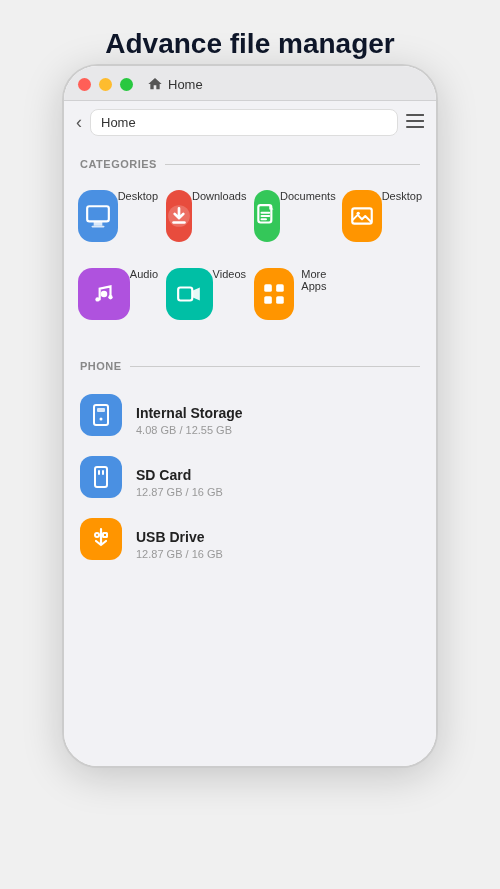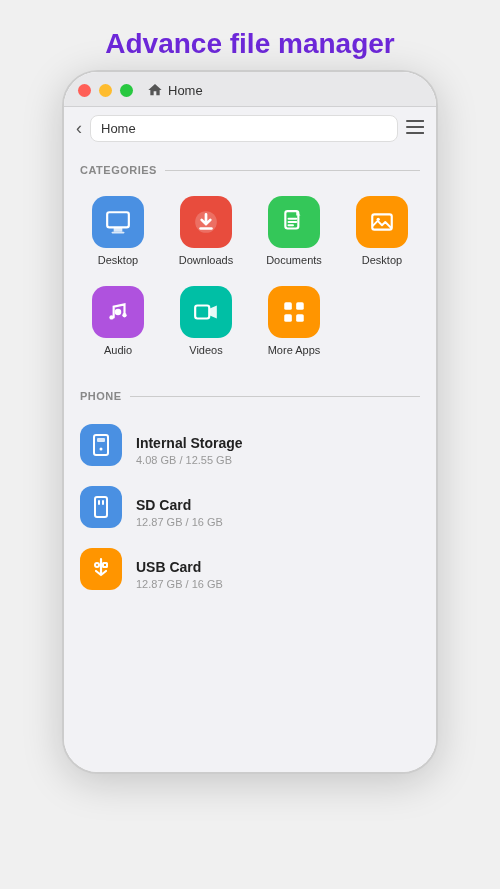--- a/index.html
+++ b/index.html
@@ -8,23 +8,23 @@
       width: 500px;
       min-height: 889px;
       font-family: -apple-system, BlinkMacSystemFont, 'Segoe UI', sans-serif;
       display: flex;
       flex-direction: column;
       align-items: center;
     }
     .page-title {
       font-size: 28px;
       font-weight: 700;
-      color: #6d28d9;
+      color: #0f172a;
       text-align: center;
-      padding: 28px 20px 10px;
+      padding: 28px 20px 4px;
     }
     .phone-frame {
       width: 376px;
       background: #fff;
       border-radius: 36px;
       box-shadow: 0 8px 40px rgba(0,0,0,0.18);
       overflow: hidden;
       border: 2px solid #ccc;
     }
     .phone-inner {
@@ -109,22 +109,22 @@
     
     .categories-grid {
       display: flex;
       flex-wrap: wrap;
       padding: 4px 10px 8px;
       gap: 0;
     }
     .category-item {
       width: 25%;
       display: flex;
-      flex-direction: column;
-      align-items: center;
+      flex-direction: row;
+      align-items: flex-start;
       padding: 8px 4px 12px;
       cursor: pointer;
     }
     .category-icon {
       width: 52px;
       height: 52px;
       border-radius: 14px;
       display: flex;
       align-items: center;
       justify-content: center;
@@ -317,21 +317,21 @@
           </div>
           <div class="list-item">
             <div class="list-item-icon li-usb">
               <svg viewBox="0 0 24 24" width="24" height="24" fill="white">
                 <path d="M12 2v16M7 14l5 4 5-4" stroke="white" stroke-width="2.2" stroke-linecap="round" stroke-linejoin="round" fill="none"></path>
                 <circle cx="8" cy="8" r="2" fill="none" stroke="white" stroke-width="2"></circle>
                 <rect x="14" y="6" width="4" height="4" rx="0.5" fill="none" stroke="white" stroke-width="2"></rect>
               </svg>
             </div>
             <div class="list-item-info">
-              <span class="list-item-name">USB Card</span>
+              <span class="list-item-name">USB Drive</span>
               <span class="list-item-sub">12.87 GB / 16 GB</span>
             </div>
           </div>
         </div>
 
     </div>
   </div>
 </div>
 
 </body></html>

